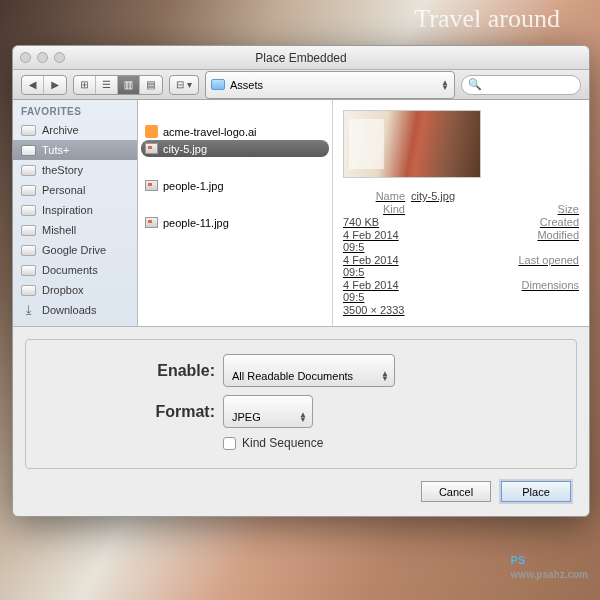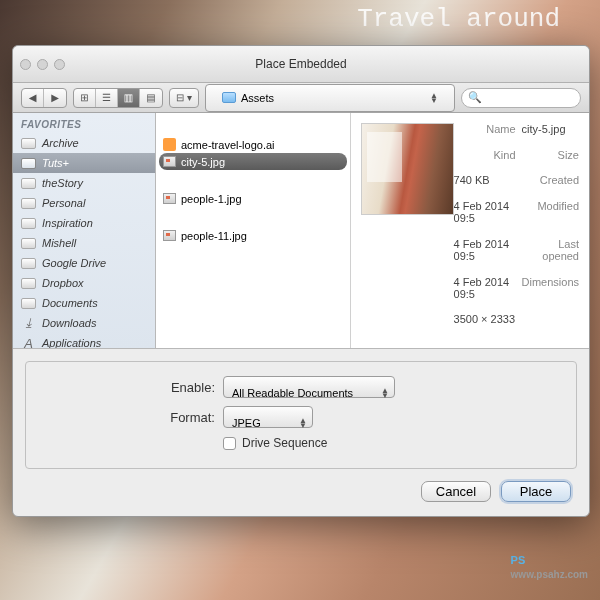--- a/index.html
+++ b/index.html
@@ -1,65 +1,65 @@
 <!DOCTYPE html>
 <html><head>
 <meta charset="utf-8">
 <style>
 * { margin: 0; padding: 0; box-sizing: border-box; font-family: "Lucida Grande", "Helvetica Neue", sans-serif; font-size: 11px; }
 body { width: 600px; height: 600px; background: #888; overflow: hidden; position: relative; }
 .bg { position: absolute; width: 600px; height: 600px; background: linear-gradient(120deg, #4a3831 0%, #8a6f5c 18%, #c4ae98 30%, #e8e3d9 45%, #d4a287 60%, #b8856a 75%, #9a6f53 100%); }
-.bg-text { position: absolute; top: 4px; right: 40px; color: #fff; font-size: 26px; font-family: Liberation Mono, monospace; opacity: 0.9; }
+.bg-text { position: absolute; top: 4px; right: 40px; color: #fff; font-size: 26px; font-family: Liberation Serif, serif; opacity: 0.9; }
 .watermark { position: absolute; bottom: 20px; right: 12px; font-size: 18px; color: #5ab5e8; font-weight: bold; }
 .watermark small { color: #999; font-size: 10px; display: block; text-align: right; }
 .dialog { position: absolute; top: 45px; left: 12px; width: 578px; height: 472px; background: #ededed; border: 1px solid #999; border-radius: 6px; box-shadow: 0 8px 40px rgba(0,0,0,0.5); display: flex; flex-direction: column; }
-.titlebar { height: 37px; background: linear-gradient(#f5f5f5, #dcdcdc); border-bottom: 1px solid #b0b0b0; border-radius: 6px 6px 0 0; display: flex; align-items: center; padding: 0 7px; position: relative; }
+.titlebar { height: 24px; background: linear-gradient(#f5f5f5, #dcdcdc); border-bottom: 1px solid #b0b0b0; border-radius: 6px 6px 0 0; display: flex; align-items: center; padding: 0 7px; position: relative; }
 .traffic { display: flex; gap: 6px; }
 .dot { width: 11px; height: 11px; border-radius: 50%; background: #d4d4d4; border: 1px solid #aaa; }
 .title { position: absolute; left: 0; right: 0; text-align: center; font-size: 12px; color: #333; pointer-events: none; }
 .toolbar { height: 30px; background: linear-gradient(#ececec, #d8d8d8); border-bottom: 1px solid #a5a5a5; display: flex; align-items: center; padding: 0 8px; gap: 6px; }
 .seg { display: flex; border: 1px solid #9c9c9c; border-radius: 4px; overflow: hidden; height: 20px; background: linear-gradient(#fdfdfd, #e3e3e3); }
 .seg > div { width: 22px; display: flex; align-items: center; justify-content: center; border-right: 1px solid #bbb; color: #555; font-size: 10px; }
 .seg > div:last-child { border-right: none; }
 .seg > div.active { background: linear-gradient(#8a8a8a, #6a6a6a); color: #fff; }
 .seg > div.wide { width: 28px; }
-.popup { flex: 1; height: 28px; border: 1px solid #9c9c9c; border-radius: 4px; background: linear-gradient(#fdfdfd, #e7e7e7); display: flex; align-items: center; padding: 0 16px; position: relative; }
+.popup { flex: 1; height: 28px; border: 1px solid #9c9c9c; border-radius: 4px; background: linear-gradient(#fdfdfd, #e7e7e7); display: flex; align-items: center; padding: 0 5px; position: relative; }
 .popup .fldicon { width: 14px; height: 11px; background: linear-gradient(#b8dfff, #7bbcf0); border: 1px solid #5a9bd4; border-radius: 2px; margin-right: 5px; }
 .popup .arrows { margin-left: auto; color: #555; font-size: 8px; line-height: 5px; text-align: center; }
 .search { width: 120px; height: 20px; border: 1px solid #b0b0b0; border-radius: 10px; background: #fff; display: flex; align-items: center; padding: 0 6px; }
 .search span { color: #888; margin-right: 4px; }
 .body { flex: 1; display: flex; background: #fff; border-bottom: 1px solid #b8b8b8; overflow: hidden; }
-.sidebar { width: 143px; background: linear-gradient(#e8eef5, #dde5ee); border-right: 1px solid #b8b8b8; overflow-y: auto; font-style: italic; }
+.sidebar { width: 125px; background: linear-gradient(#e8eef5, #dde5ee); border-right: 1px solid #b8b8b8; overflow-y: auto; }
 .sb-head { font-size: 10px; color: #7a828c; padding: 6px 8px 3px; font-weight: bold; letter-spacing: 0.5px; }
 .sb-item { display: flex; align-items: center; padding: 2px 8px; height: 20px; color: #3a3a3a; }
 .sb-item.sel { background: linear-gradient(#a9b0b9, #949ba5); color: #fff; }
 .sb-item .fld { width: 15px; height: 11px; background: linear-gradient(#fff, #d8d8d8); border: 1px solid #aaa; border-radius: 2px; margin-right: 6px; flex-shrink: 0; }
 .sb-item.sel .fld { background: linear-gradient(#fff, #dce3eb); border-color: #888; }
 .sb-item .icn { width: 15px; height: 14px; margin-right: 6px; color: #6a6a6a; display: flex; align-items: center; justify-content: center; font-size: 13px; flex-shrink: 0; }
 .filelist { width: 195px; border-right: 1px solid #d0d0d0; padding-top: 3px; overflow: hidden; }
 .file { display: flex; align-items: center; height: 17px; padding: 0 6px; margin-top: 20px; }
 .file.sel { background: linear-gradient(#7a7a7a, #5a5a5a); color: #fff; border-radius: 8px; margin: 0 3px; padding: 0 3px; }
 .file .ficon { width: 14px; height: 14px; margin-right: 5px; flex-shrink: 0; display: flex; align-items: center; justify-content: center; }
 .ai-ic { background: #ff9e3d; border-radius: 2px; width: 13px; height: 13px; }
 .jpg-ic { width: 13px; height: 11px; background: linear-gradient(#f0f0f0, #d0d0d0); border: 1px solid #999; position: relative; }
 .jpg-ic::after { content: ""; position: absolute; top: 2px; left: 2px; width: 4px; height: 3px; background: #e06a4a; }
-.preview { flex: 1; padding: 10px; display: flex; overflow: hidden; }
+.preview { flex: 1; padding: 10px; display: flex; flex-direction: column; overflow: hidden; text-decoration: underline; }
 .thumb { width: 138px; height: 92px; border: 1px solid #ccc; background: linear-gradient(100deg, #f5f0e8 0%, #e8dcc8 30%, #b85840 50%, #c4634a 55%, #8a5a42 75%, #5a3a28 100%); margin-bottom: 12px; position: relative; overflow: hidden; }
 .thumb::before { content: ""; position: absolute; top: 8px; left: 5px; width: 35px; height: 50px; background: rgba(255,255,255,0.55); }
 .meta { display: grid; grid-template-columns: 62px 1fr; gap: 1px 6px; font-size: 10px; color: #444; }
 .meta .k { text-align: right; color: #888; }
 .controls { padding: 12px; }
 .controls-inner { border: 1px solid #c0c0c0; border-radius: 4px; padding: 14px 12px 10px; background: #ededed; }
 .row { display: flex; align-items: center; margin-bottom: 8px; }
-.row .lbl { width: 185px; text-align: right; padding-right: 8px; color: #333; font-size: 13px; }
-.sel-btn { height: 22px; border: 1px solid #9c9c9c; border-radius: 4px; background: linear-gradient(#fdfdfd, #e3e3e3); display: flex; align-items: center; padding: 11px 20px 0 8px; font-size: 12px; position: relative; min-width: 172px; }
+.row .lbl { width: 185px; text-align: right; padding-right: 8px; color: #333; font-size: 16px; font-weight: bold; }
+.sel-btn { height: 33px; border: 1px solid #9c9c9c; border-radius: 4px; background: linear-gradient(#fdfdfd, #e3e3e3); display: flex; align-items: center; padding: 11px 20px 0 8px; font-size: 12px; position: relative; min-width: 172px; }
 .sel-btn .arrows { position: absolute; right: 5px; color: #555; font-size: 8px; line-height: 5px; }
 .chk { width: 13px; height: 13px; border: 1px solid #999; border-radius: 3px; background: #fff; margin-right: 6px; }
 .buttons { display: flex; justify-content: flex-end; gap: 10px; padding: 0 18px 14px; }
-.btn { height: 21px; min-width: 70px; border: 1px solid #9c9c9c; border-radius: 7px; background: linear-gradient(#fdfdfd, #e3e3e3); display: flex; align-items: center; justify-content: center; font-size: 13px; padding: 0 12px; }
+.btn { height: 21px; min-width: 70px; border: 1px solid #9c9c9c; border-radius: 0; background: linear-gradient(#fdfdfd, #e3e3e3); display: flex; align-items: center; justify-content: center; font-size: 11px; padding: 0 12px; }
 .btn.default { background: linear-gradient(#f2f7fc, #cfe0f0); border-color: #7a9ac0; box-shadow: 0 0 0 2px rgba(120,160,210,0.35); }
 </style>
 </head>
 <body>
 
 <div class="bg">
   <div class="bg-text">Travel around</div>
 </div>
 <div class="watermark">
   <span>PS</span><small>www.psahz.com</small>
@@ -126,25 +126,25 @@
           <div class="sb-item">
             <div class="fld"></div>
             <span>Mishell</span>
           </div>
           <div class="sb-item">
             <div class="fld"></div>
             <span>Google Drive</span>
           </div>
           <div class="sb-item">
             <div class="fld"></div>
+            <span>Documents</span>
+          </div>
+          <div class="sb-item">
+            <div class="fld"></div>
             <span>Dropbox</span>
-          </div>
-          <div class="sb-item">
-            <div class="fld"></div>
-            <span>Documents</span>
           </div>
           <div class="sb-item">
             <div class="icn">⤓</div>
             <span>Downloads</span>
           </div>
           <div class="sb-item">
             <div class="icn">А</div>
             <span>Applications</span>
           </div>
         </div>
@@ -209,21 +209,21 @@
       <div class="row">
         <div class="lbl">Format:</div>
         <div class="sel-btn" style="min-width:90px">
           <span>JPEG</span>
           <div class="arrows">▲<br>▼</div>
         </div>
       </div>
       <div class="row">
         <div class="lbl"></div>
         <div class="chk"></div>
-        <span style="font-size:12px;color:#333">Drive Sequence</span>
+        <span style="font-size:12px;color:#333">Kind Sequence</span>
       </div>
     </div>
   </div>
 
   <div class="buttons">
     <div class="btn">Cancel</div>
     <div class="btn default">Place</div>
   </div>
 </div>
 

